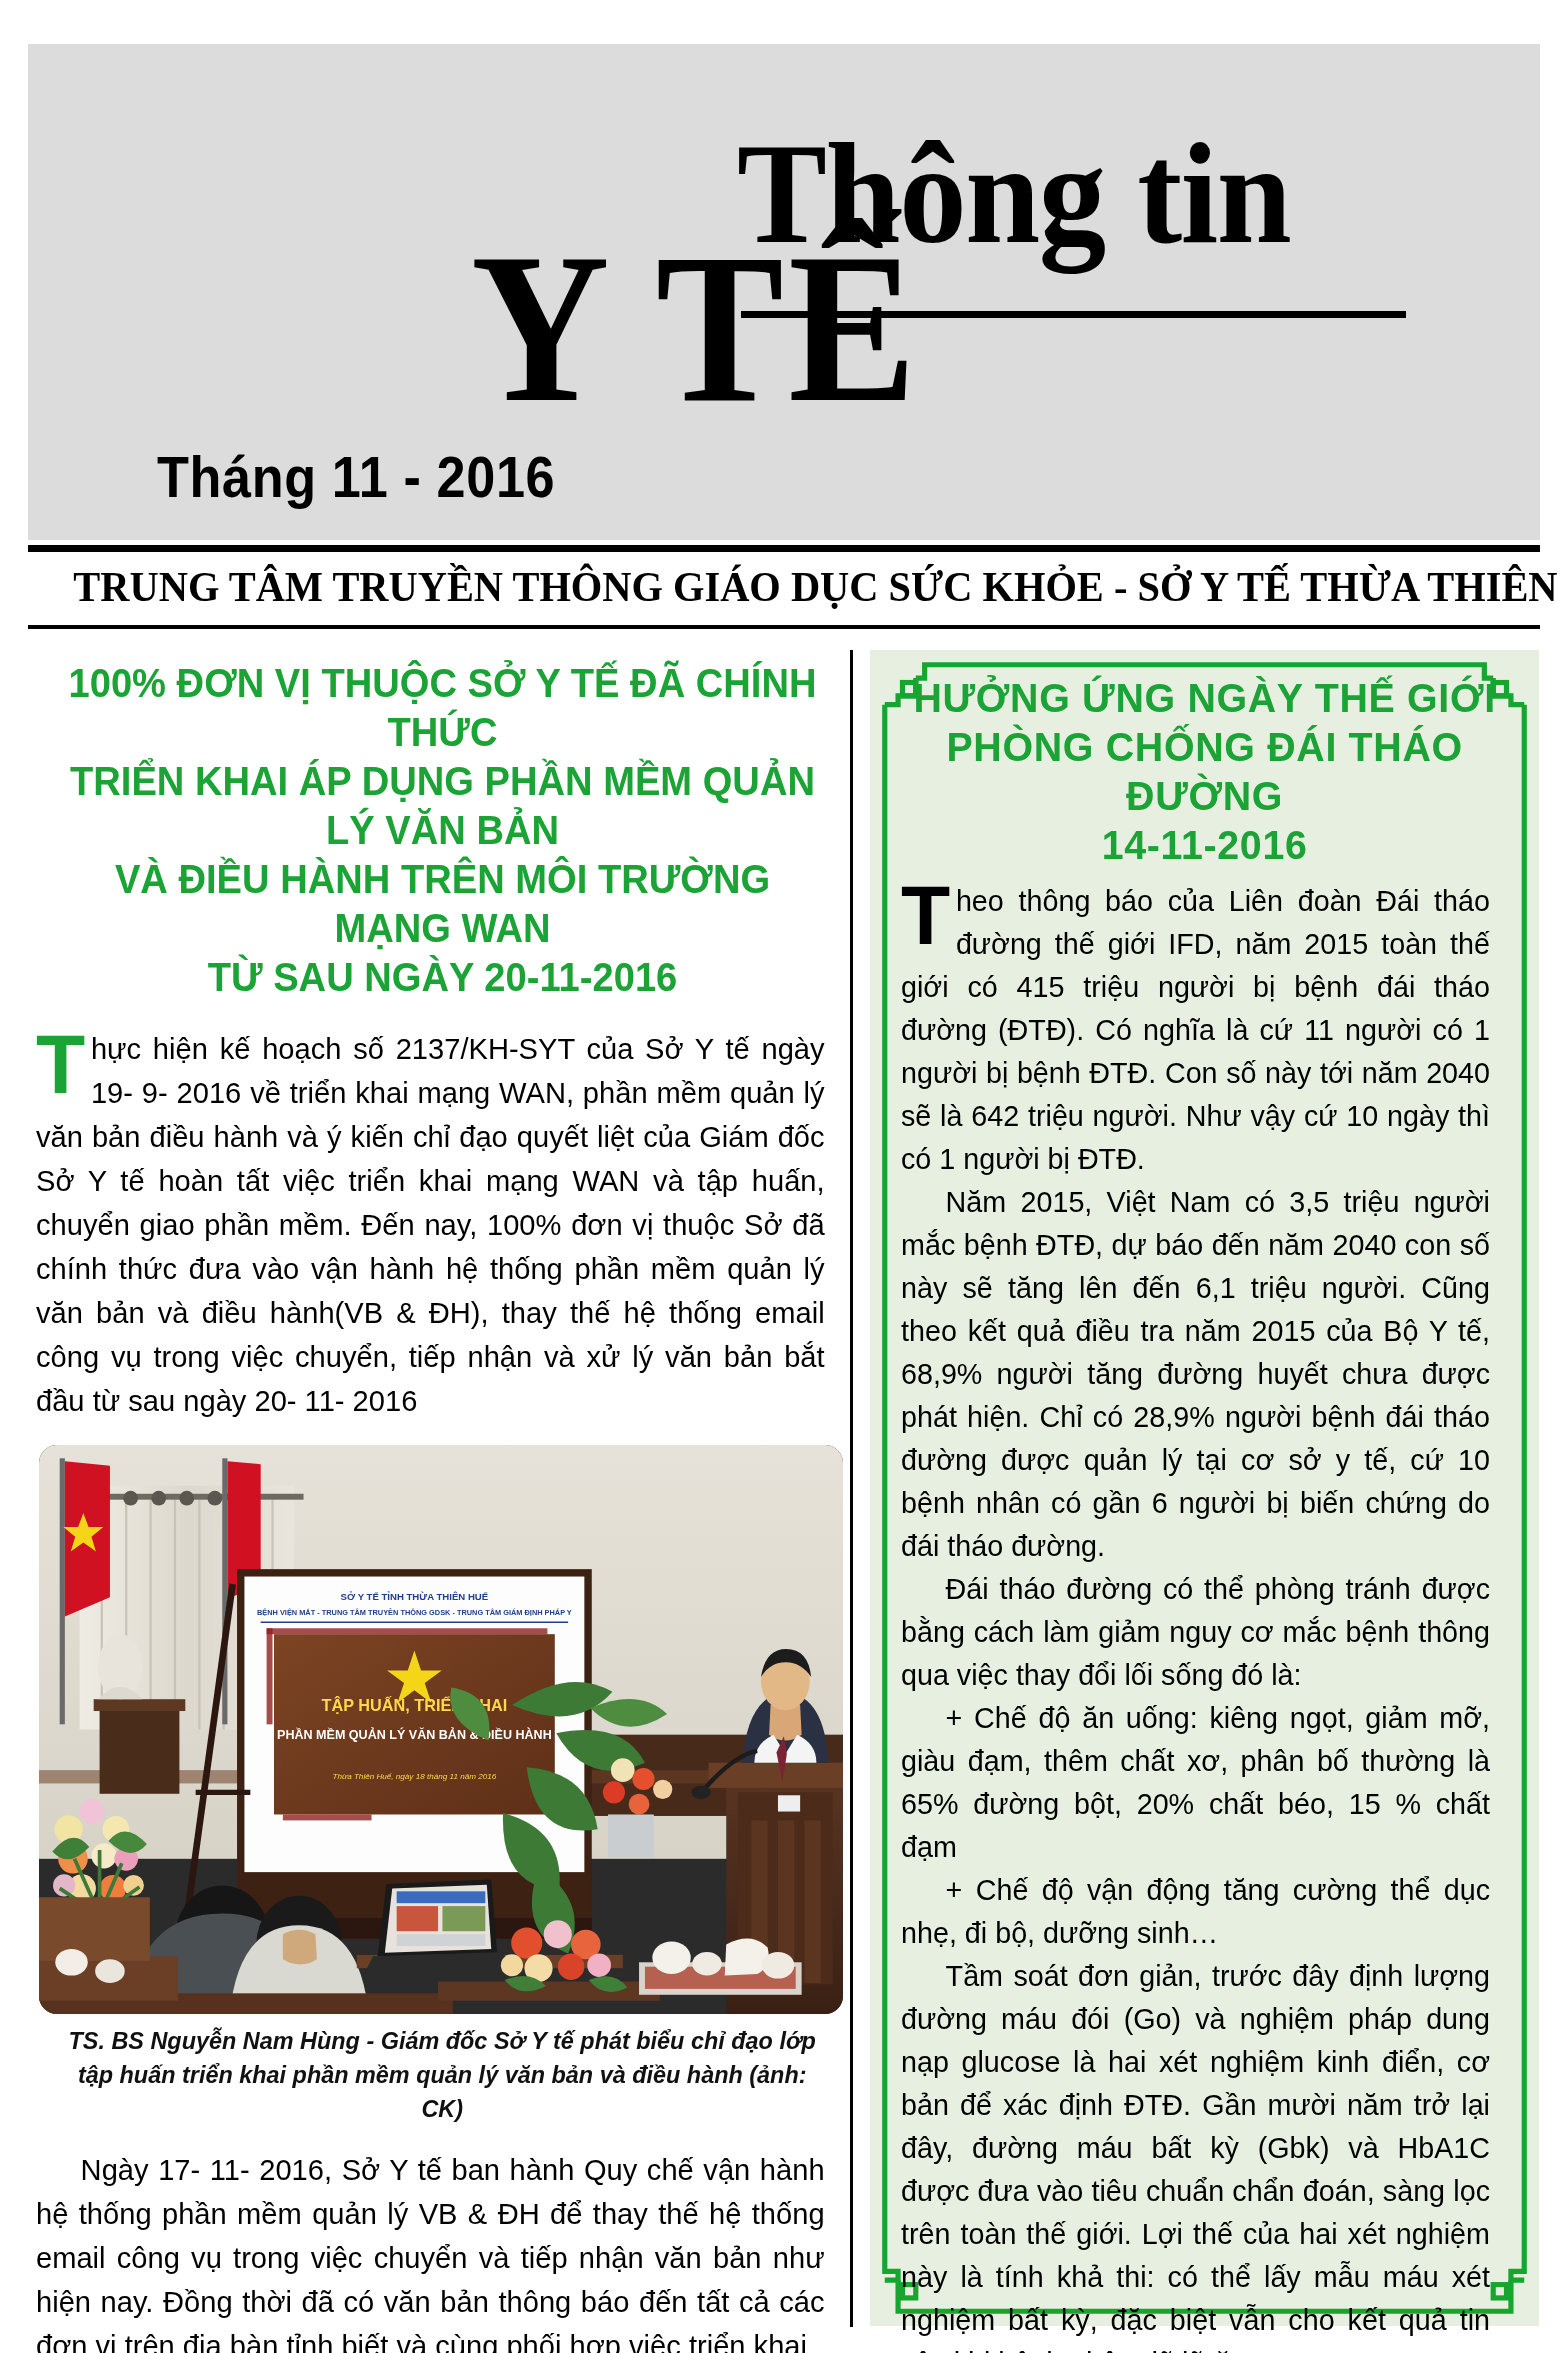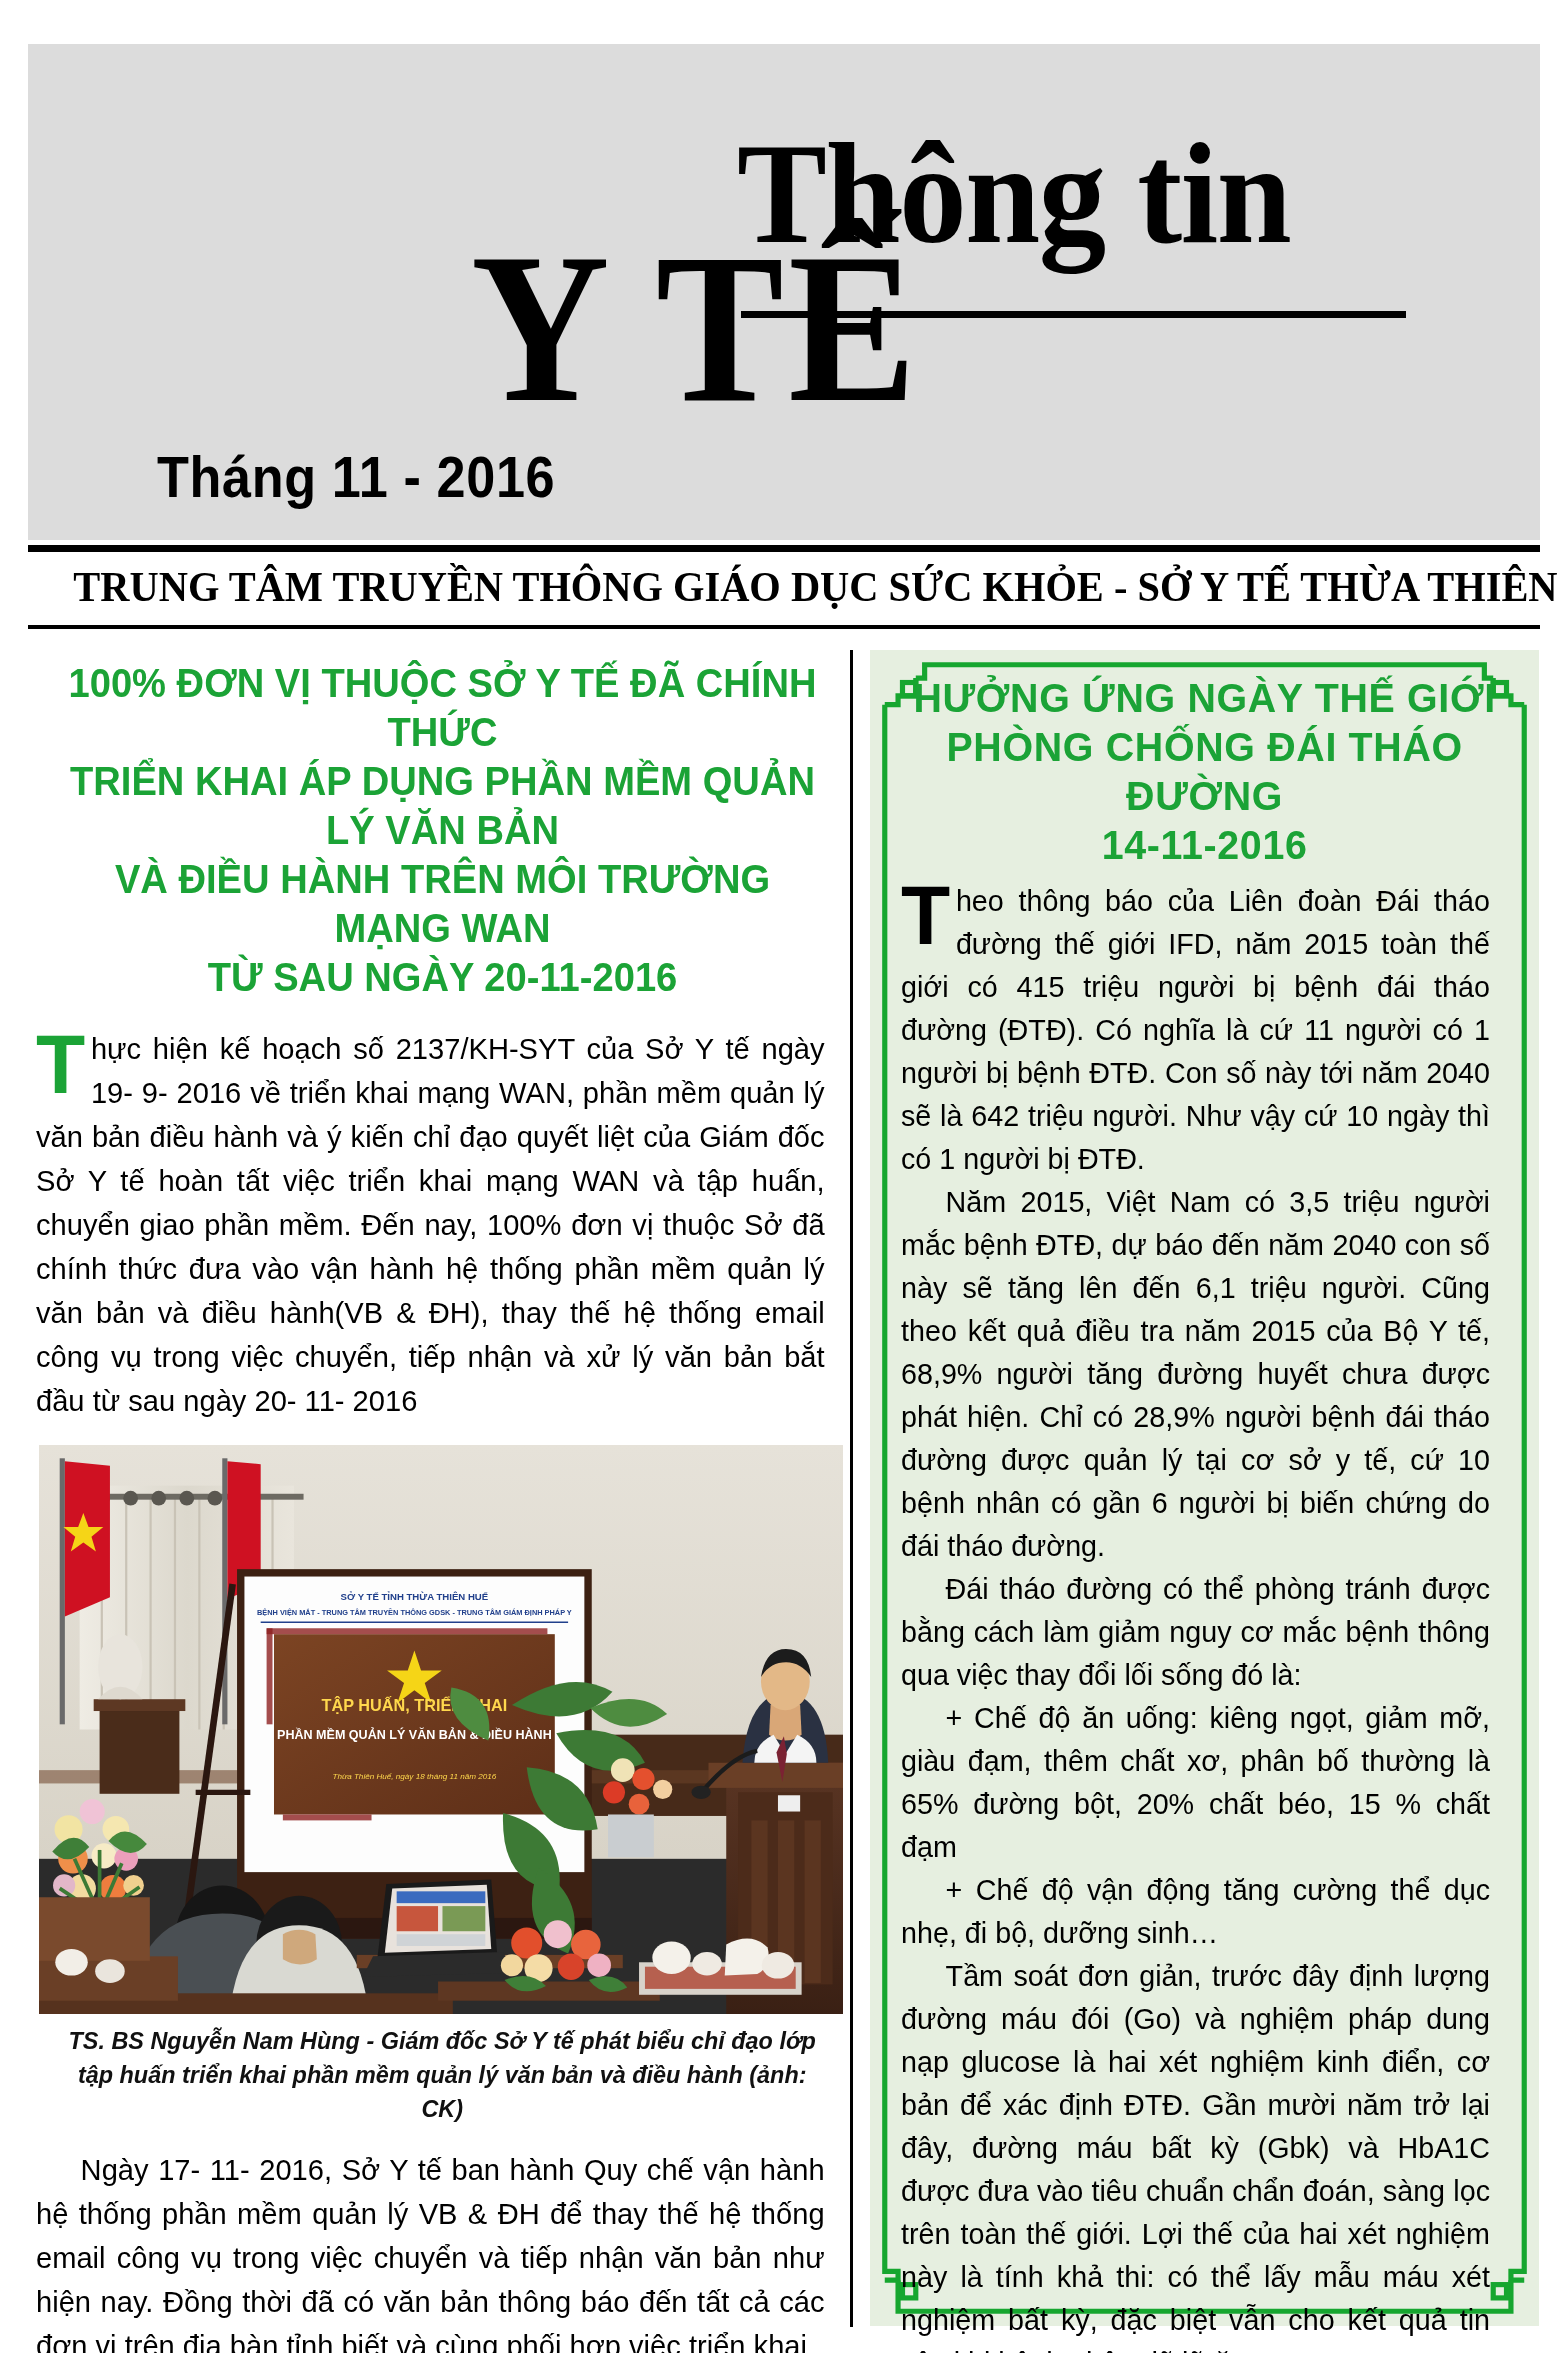--- a/index.html
+++ b/index.html
@@ -139,20 +139,21 @@
   }
   .dropcap-dark{color:#000;}
 
   
   .photo-wrap{
     position:relative;
     width:804px;height:569px;
     margin:22px 0 0 3px;
     overflow:hidden;
     background:#2b2b2b;
+    border-radius:18px;
   }
   .photo-wrap svg{display:block;width:100%;height:100%;}
   .caption{
     font-family:"Liberation Sans", sans-serif;
     font-style:italic;
     font-weight:bold;
     font-size:24.4px;
     line-height:34px;
     text-align:center;
     color:#111;

